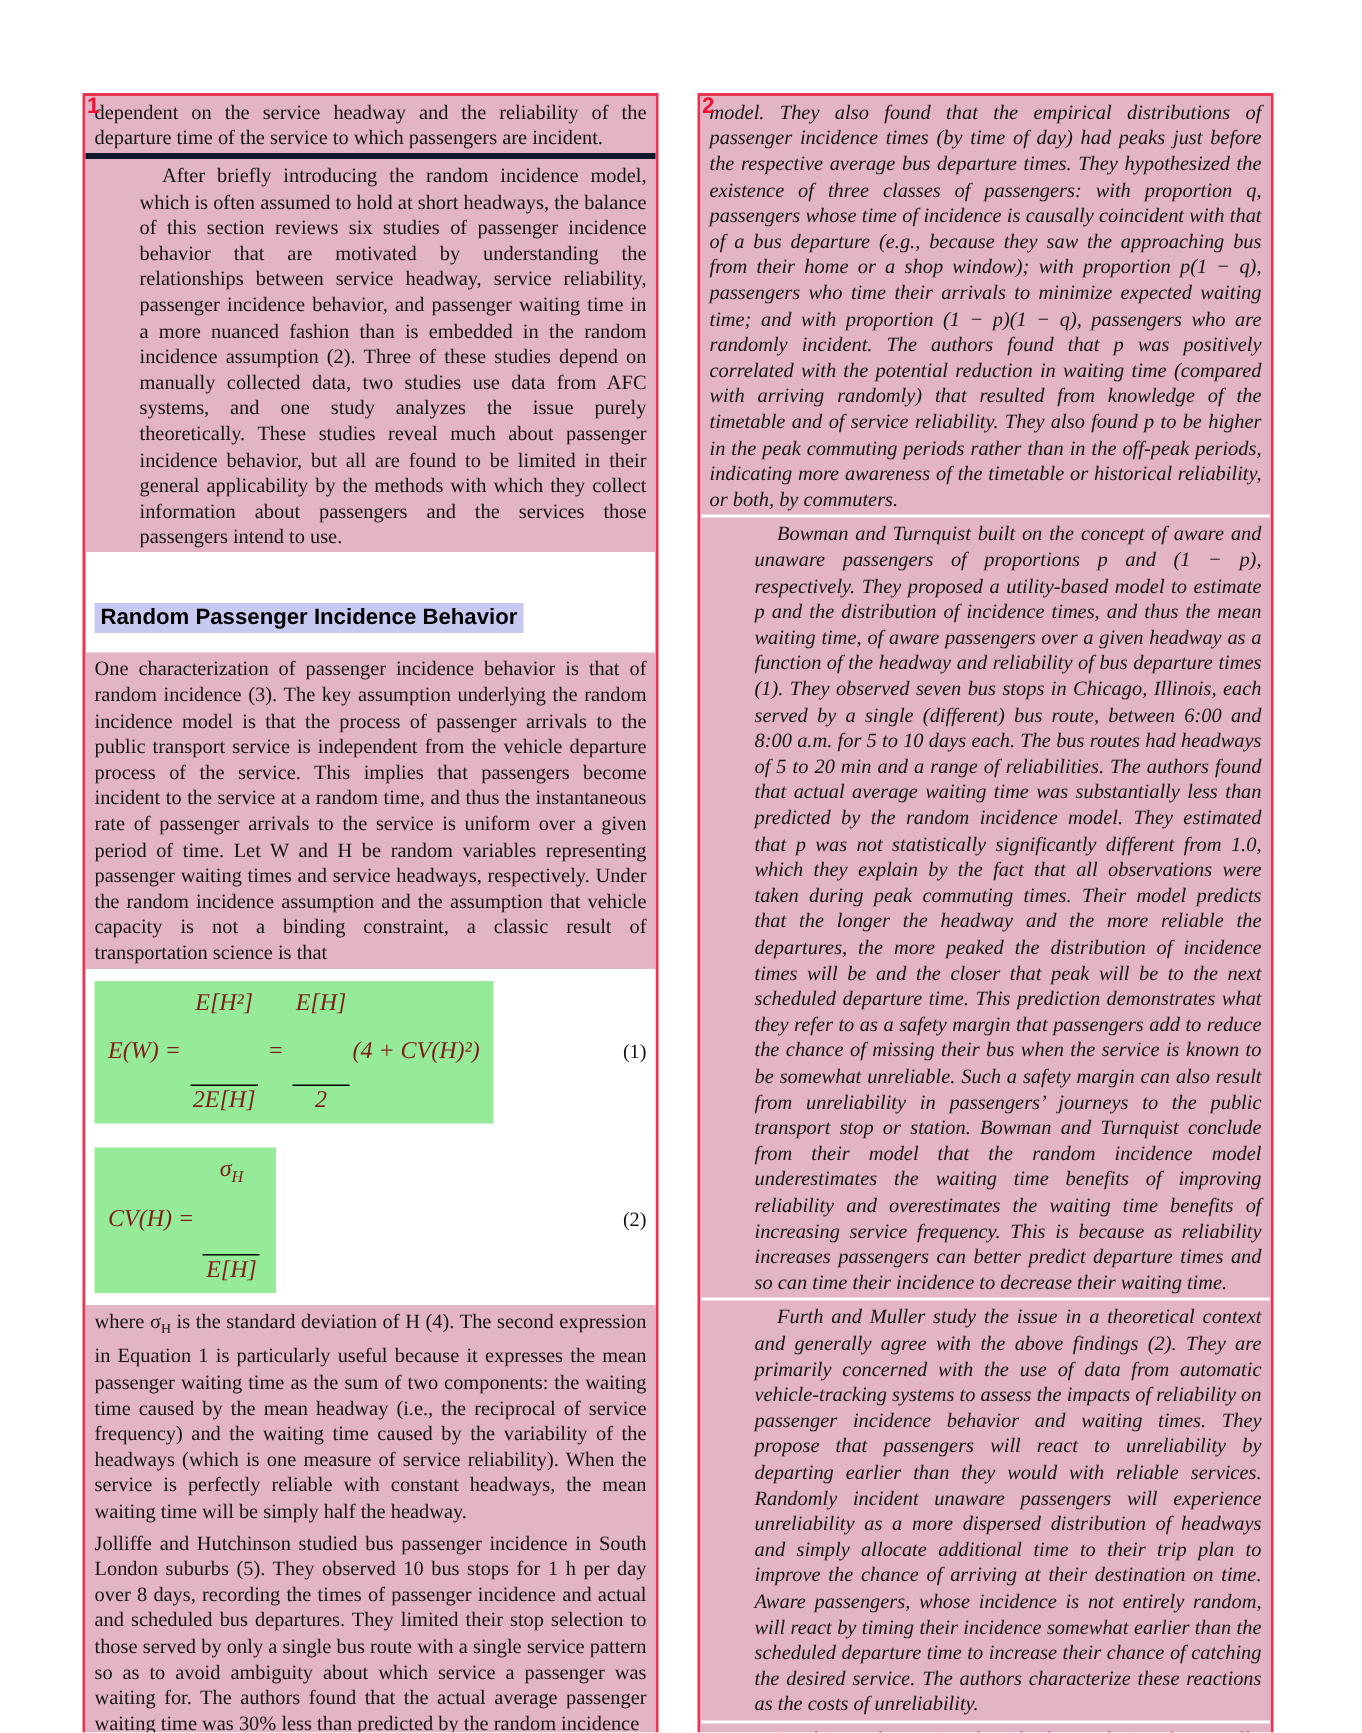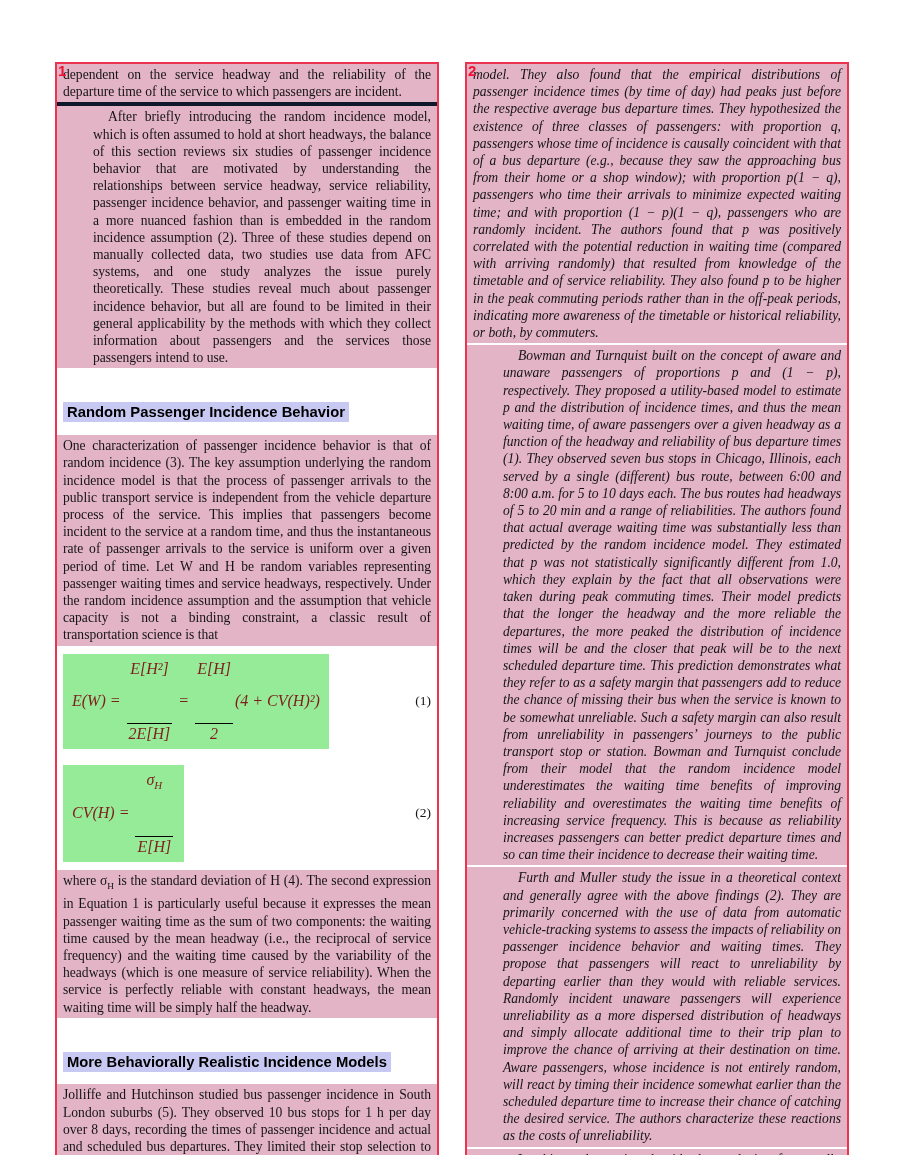--- a/index.html
+++ b/index.html
@@ -80,23 +80,20 @@
           <span class="frac">
             <span class="num"><span>σ</span><sub>H</sub></span>
             <span class="den">E[H]</span>
           </span>
         </span>
         <span class="eq-num">(2)</span>
       </div>
 
       <div class="para"><span>where σ</span><sub>H</sub><span> is the standard deviation of H (4). The second expression in Equation 1 is particularly useful because it expresses the mean passenger waiting time as the sum of two components: the waiting time caused by the mean headway (i.e., the reciprocal of service frequency) and the waiting time caused by the variability of the headways (which is one measure of service reliability). When the service is perfectly reliable with constant headways, the mean waiting time will be simply half the headway.</span></div>
 
-      <div class="heading-wrap">
-        <span class="heading">More Behaviorally Realistic Incidence Models</span>
-      </div>
 
       <div class="para">Jolliffe and Hutchinson studied bus passenger incidence in South London suburbs (5). They observed 10 bus stops for 1 h per day over 8 days, recording the times of passenger incidence and actual and scheduled bus departures. They limited their stop selection to those served by only a single bus route with a single service pattern so as to avoid ambiguity about which service a passenger was waiting for. The authors found that the actual average passenger waiting time was 30% less than predicted by the random incidence</div>
     </div>
 
     <div class="col">
       <span class="marker">2</span>
 
       <div class="para gap2">model. They also found that the empirical distributions of passenger incidence times (by time of day) had peaks just before the respective average bus departure times. They hypothesized the existence of three classes of passengers: with proportion q, passengers whose time of incidence is causally coincident with that of a bus departure (e.g., because they saw the approaching bus from their home or a shop window); with proportion p(1 − q), passengers who time their arrivals to minimize expected waiting time; and with proportion (1 − p)(1 − q), passengers who are randomly incident. The authors found that p was positively correlated with the potential reduction in waiting time (compared with arriving randomly) that resulted from knowledge of the timetable and of service reliability. They also found p to be higher in the peak commuting periods rather than in the off-peak periods, indicating more awareness of the timetable or historical reliability, or both, by commuters.</div>
       <div class="para gap2 indent">Bowman and Turnquist built on the concept of aware and unaware passengers of proportions p and (1 − p), respectively. They proposed a utility-based model to estimate p and the distribution of incidence times, and thus the mean waiting time, of aware passengers over a given headway as a function of the headway and reliability of bus departure times (1). They observed seven bus stops in Chicago, Illinois, each served by a single (different) bus route, between 6:00 and 8:00 a.m. for 5 to 10 days each. The bus routes had headways of 5 to 20 min and a range of reliabilities. The authors found that actual average waiting time was substantially less than predicted by the random incidence model. They estimated that p was not statistically significantly different from 1.0, which they explain by the fact that all observations were taken during peak commuting times. Their model predicts that the longer the headway and the more reliable the departures, the more peaked the distribution of incidence times will be and the closer that peak will be to the next scheduled departure time. This prediction demonstrates what they refer to as a safety margin that passengers add to reduce the chance of missing their bus when the service is known to be somewhat unreliable. Such a safety margin can also result from unreliability in passengers’ journeys to the public transport stop or station. Bowman and Turnquist conclude from their model that the random incidence model underestimates the waiting time benefits of improving reliability and overestimates the waiting time benefits of increasing service frequency. This is because as reliability increases passengers can better predict departure times and so can time their incidence to decrease their waiting time.</div>
       <div class="para gap2 indent">Furth and Muller study the issue in a theoretical context and generally agree with the above findings (2). They are primarily concerned with the use of data from automatic vehicle-tracking systems to assess the impacts of reliability on passenger incidence behavior and waiting times. They propose that passengers will react to unreliability by departing earlier than they would with reliable services. Randomly incident unaware passengers will experience unreliability as a more dispersed distribution of headways and simply allocate additional time to their trip plan to improve the chance of arriving at their destination on time. Aware passengers, whose incidence is not entirely random, will react by timing their incidence somewhat earlier than the scheduled departure time to increase their chance of catching the desired service. The authors characterize these reactions as the costs of unreliability.</div>

